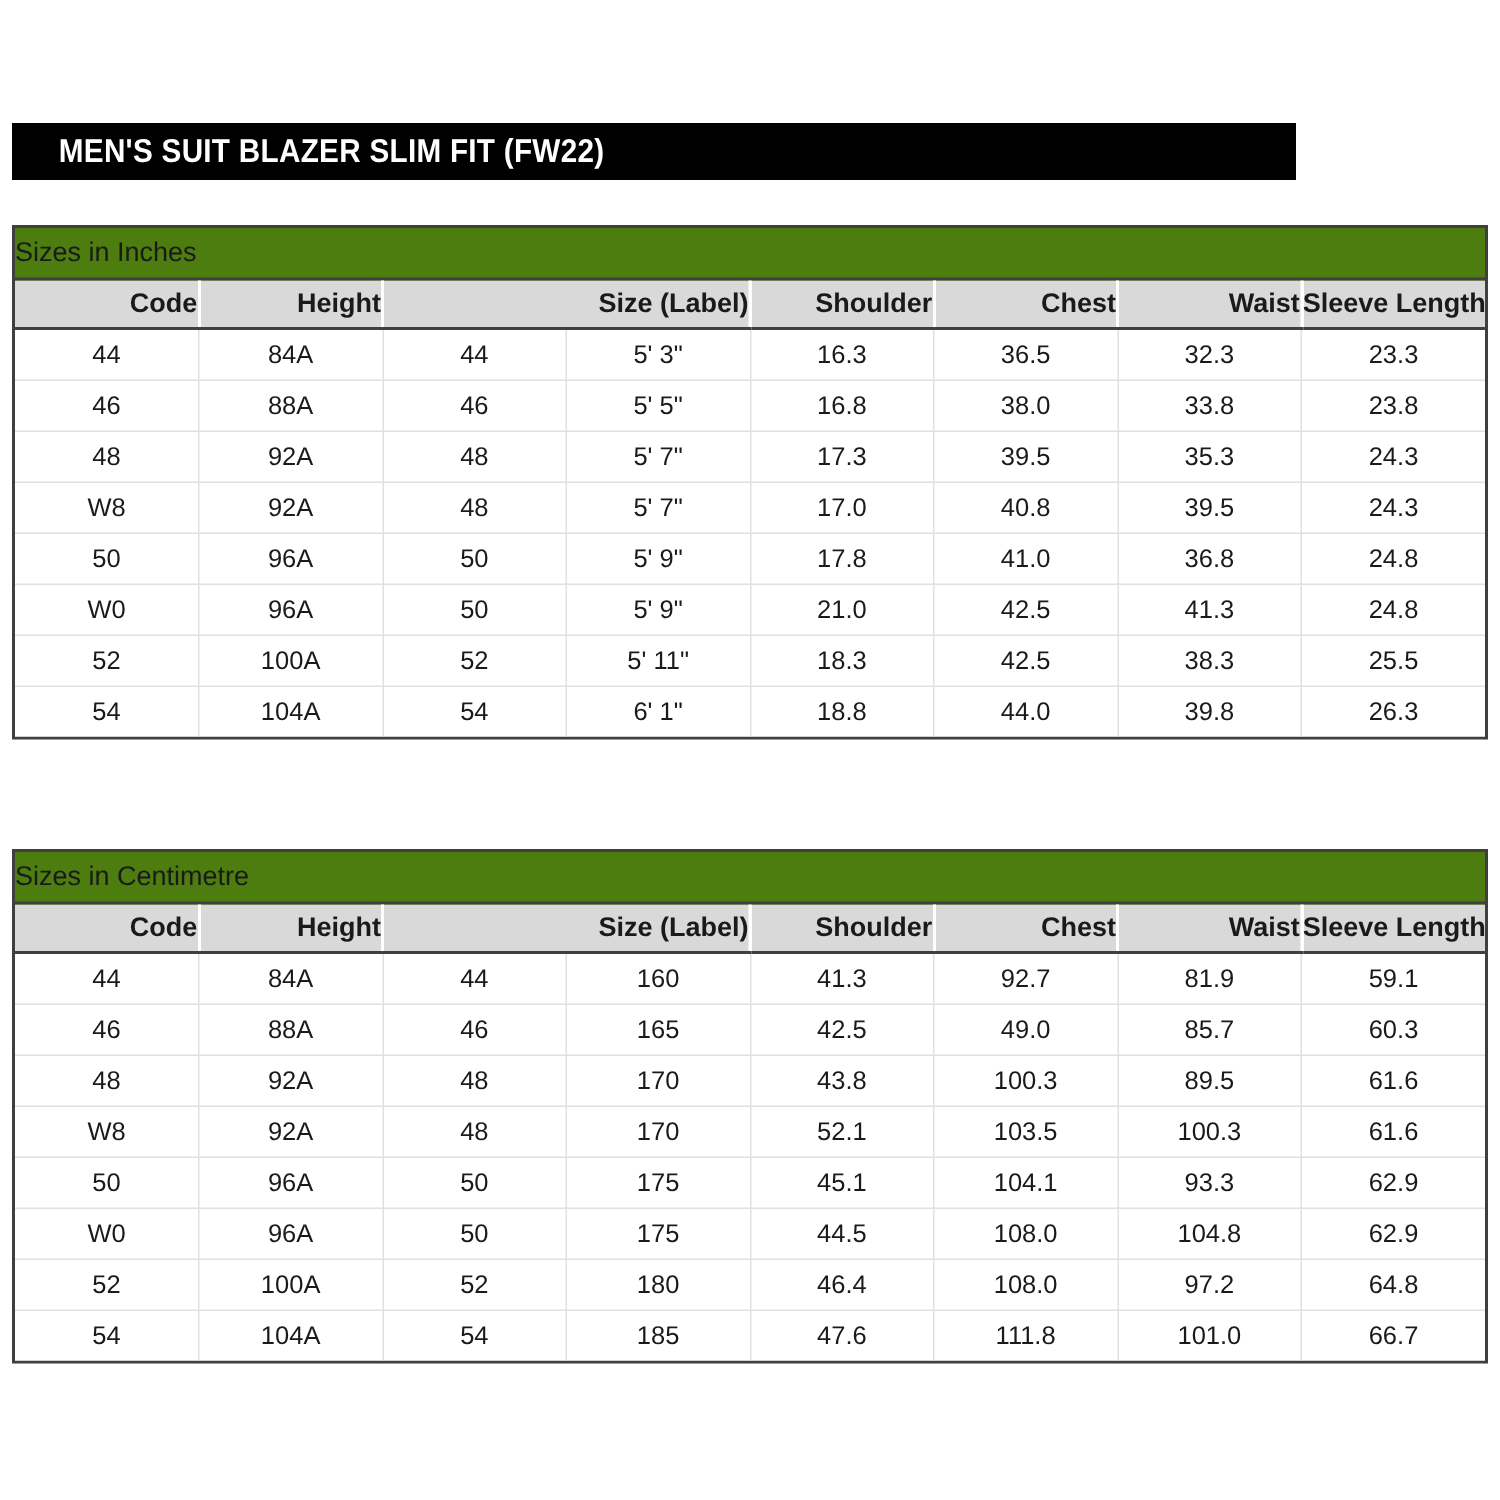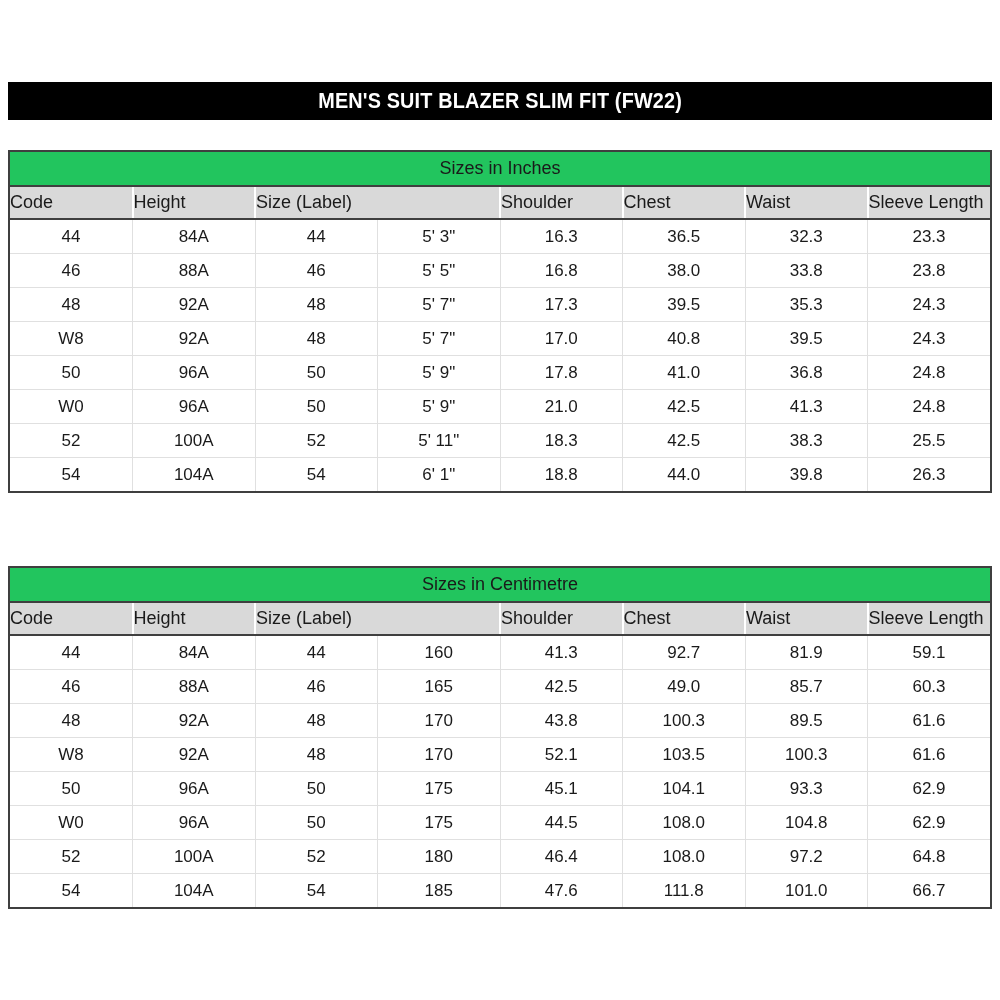--- a/index.html
+++ b/index.html
@@ -1,44 +1,44 @@
 <!DOCTYPE html>
 <html style="--title-bar-bg: #000000; --title-bar-text: #ffffff; --header-bg: #d9d9d9; --border-dark: #3f3f3f; --grid-light: #e0e0e0; --text: #1a1a1a;"><head>
 <meta charset="utf-8">
 <style>
   html,body{margin:0;padding:0;}
   body{
     width:1000px;height:1000px;background:#ffffff;position:relative;
     font-family:"Liberation Sans",sans-serif;color:var(--text,#1a1a1a);
   }
   .title-bar{
-    position:absolute;left:8px;top:82px;width:984px;height:38px;
+    position:absolute;left:8px;top:82px;width:845px;height:38px;
     background:var(--title-bar-bg,#000);color:var(--title-bar-text,#fff);
-    display:flex;align-items:center;justify-content:center;overflow:hidden;
+    display:flex;align-items:center;justify-content:flex-start;overflow:hidden;padding-left:11px;
   }
   .title-bar .bar-text{
     font-weight:bold;font-size:22px;letter-spacing:.2px;white-space:nowrap;
     transform:scaleX(.9);
   }
   .size-table{
     position:absolute;left:8px;width:984px;background:#fff;
     border:2px solid var(--border-dark,#3f3f3f);
     box-sizing:border-box;
   }
   #table-inches{top:150px;}
   #table-cm{top:566px;}
   .tbl-title{
-    height:33px;line-height:33px;text-align:center;font-size:18px;
-    border-bottom:2px solid var(--border-dark,#3f3f3f);background:#22c55e;
+    height:33px;line-height:33px;font-size:18px;
+    border-bottom:2px solid var(--border-dark,#3f3f3f);background:#4d7c0f;
   }
   table{width:100%;border-collapse:collapse;table-layout:fixed;}
   col{width:12.5%;}
   th{
     background:var(--header-bg,#d9d9d9);
-    font-weight:normal;font-size:18px;height:31px;text-align:left;
+    font-weight:bold;font-size:18px;height:31px;text-align:right;
     border-left:2px solid #ffffff;border-right:2px solid #ffffff;
     border-bottom:2px solid var(--border-dark,#3f3f3f);
     padding:0;overflow:hidden;white-space:nowrap;
   }
   th:first-child{border-left:none;}
   th:last-child{border-right:none;}
   td{
     text-align:center;font-size:17px;height:33px;padding:0;
     border-right:1px solid var(--grid-light,#e0e0e0);
     border-bottom:1px solid var(--grid-light,#e0e0e0);

